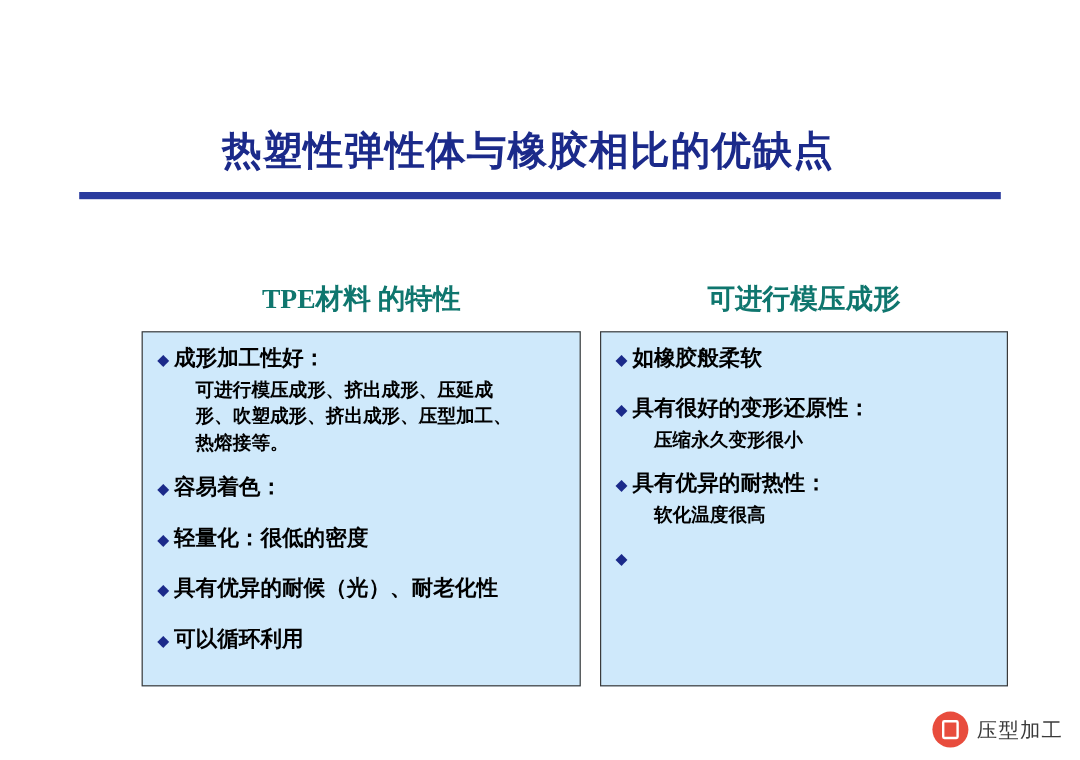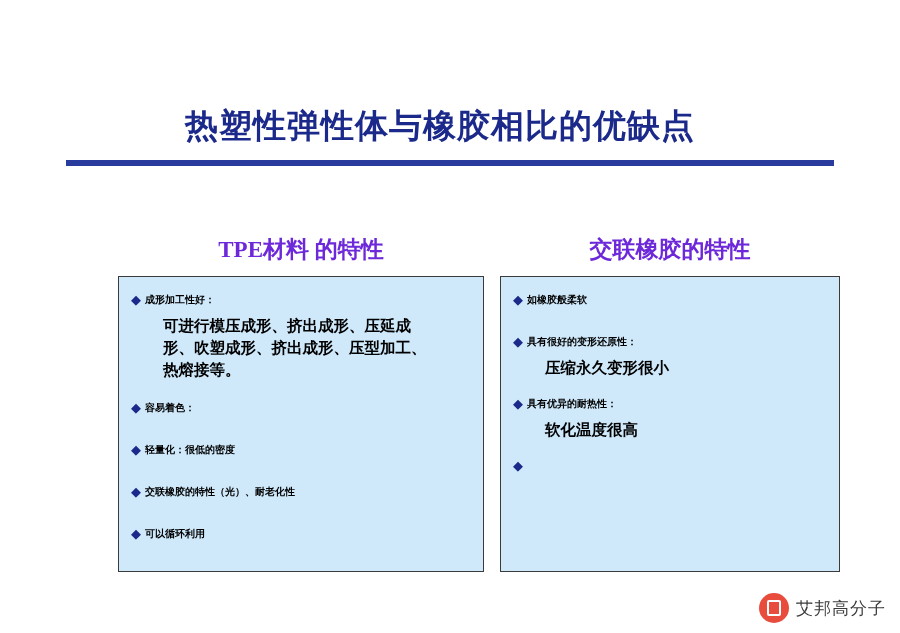--- a/index.html
+++ b/index.html
@@ -39,21 +39,21 @@
     width: 768px;
     height: 6px;
     background: #2a3b9e;
   }
   .col-heading {
     position: absolute;
     top: 234px;
     font-family: "Liberation Serif", serif;
     font-size: 23px;
     font-weight: bold;
-    color: #6d28d9;
+    color: #0f766e;
     text-align: center;
   }
   .col-heading.left {
     left: 118px;
     width: 366px;
   }
   .col-heading.right {
     left: 500px;
     width: 340px;
   }
@@ -81,22 +81,22 @@
     margin-bottom: 4px;
   }
   .diamond {
     color: #1b2a8a;
     font-size: 13px;
     line-height: 22px;
     margin-right: 4px;
     flex: 0 0 auto;
   }
   .bullet-text {
-    font-family: Liberation Serif, serif;
-    font-size: 10px;
+    font-family: Liberation Mono, monospace;
+    font-size: 18px;
     line-height: 22px;
     color: #000000;
     font-weight: bold;
   }
   .sub-text {
     font-family: "Liberation Serif", serif;
     font-size: 15.5px;
     line-height: 22px;
     color: #000000;
     font-weight: bold;
@@ -141,21 +141,21 @@
 </style>
 </head>
 <body>
 
 <div class="slide">
 
   <div class="slide-title">热塑性弹性体与橡胶相比的优缺点</div>
   <div class="title-rule"></div>
 
   <div class="col-heading left">TPE材料 的特性</div>
-  <div class="col-heading right">交联橡胶的特性</div>
+  <div class="col-heading right">可进行模压成形</div>
 
   <div class="panel left">
 
     <div class="bullet-row">
       <span class="diamond">◆</span>
       <span class="bullet-text">成形加工性好：</span>
     </div>
     <div class="sub-text">可进行模压成形、挤出成形、压延成</div>
     <div class="sub-text">形、吹塑成形、挤出成形、压型加工、</div>
     <div class="sub-text">热熔接等。</div>
@@ -171,21 +171,21 @@
 
     <div class="bullet-row">
       <span class="diamond">◆</span>
       <span class="bullet-text">轻量化：很低的密度</span>
     </div>
 
     <div class="spacer-16"></div>
 
     <div class="bullet-row">
       <span class="diamond">◆</span>
-      <span class="bullet-text">交联橡胶的特性（光）、耐老化性</span>
+      <span class="bullet-text">具有优异的耐候（光）、耐老化性</span>
     </div>
 
     <div class="spacer-16"></div>
 
     <div class="bullet-row">
       <span class="diamond">◆</span>
       <span class="bullet-text">可以循环利用</span>
     </div>
 
   </div>
@@ -216,16 +216,16 @@
     <div class="spacer-14"></div>
 
     <div class="bullet-row">
       <span class="diamond">◆</span>
     </div>
 
   </div>
 
   <div class="watermark">
     <span class="wm-logo"></span>
-    <span class="wm-text">艾邦高分子</span>
+    <span class="wm-text">压型加工</span>
   </div>
 
 </div>
 
 </body></html>

